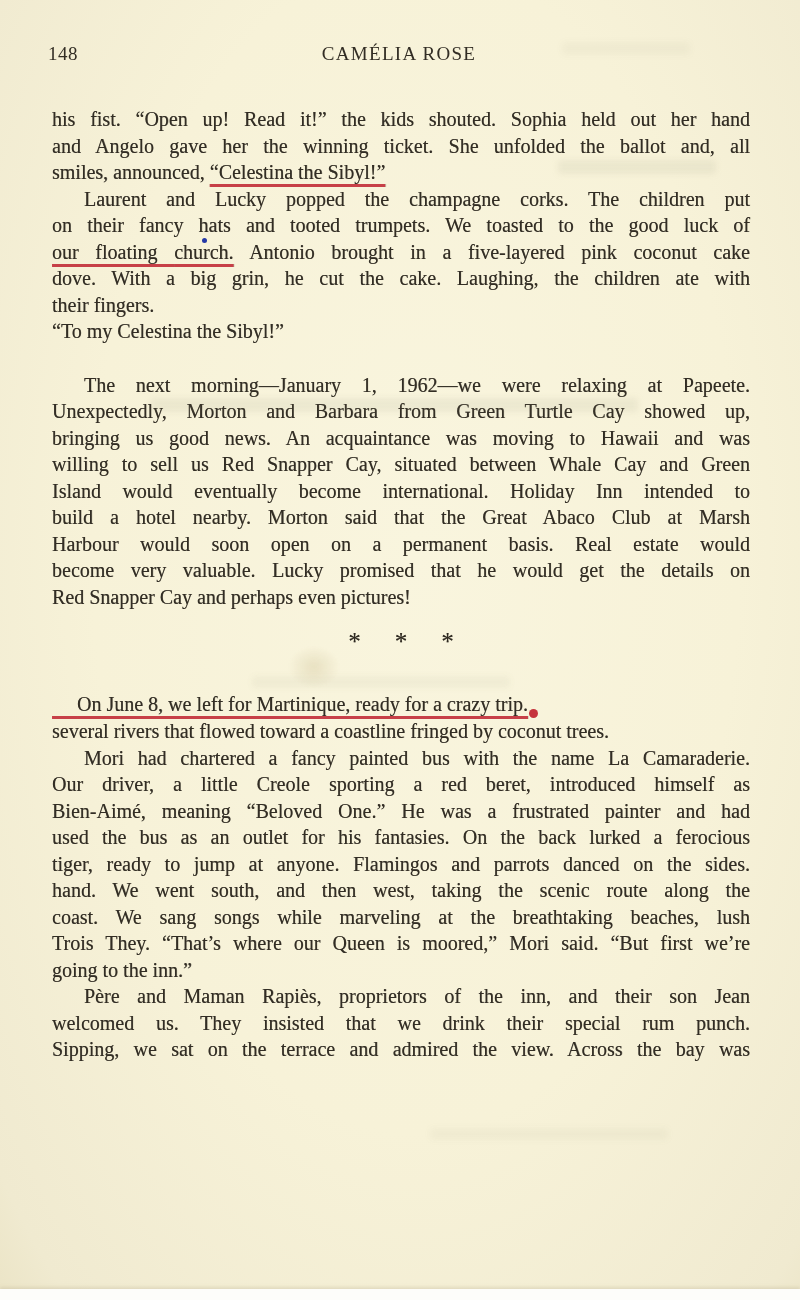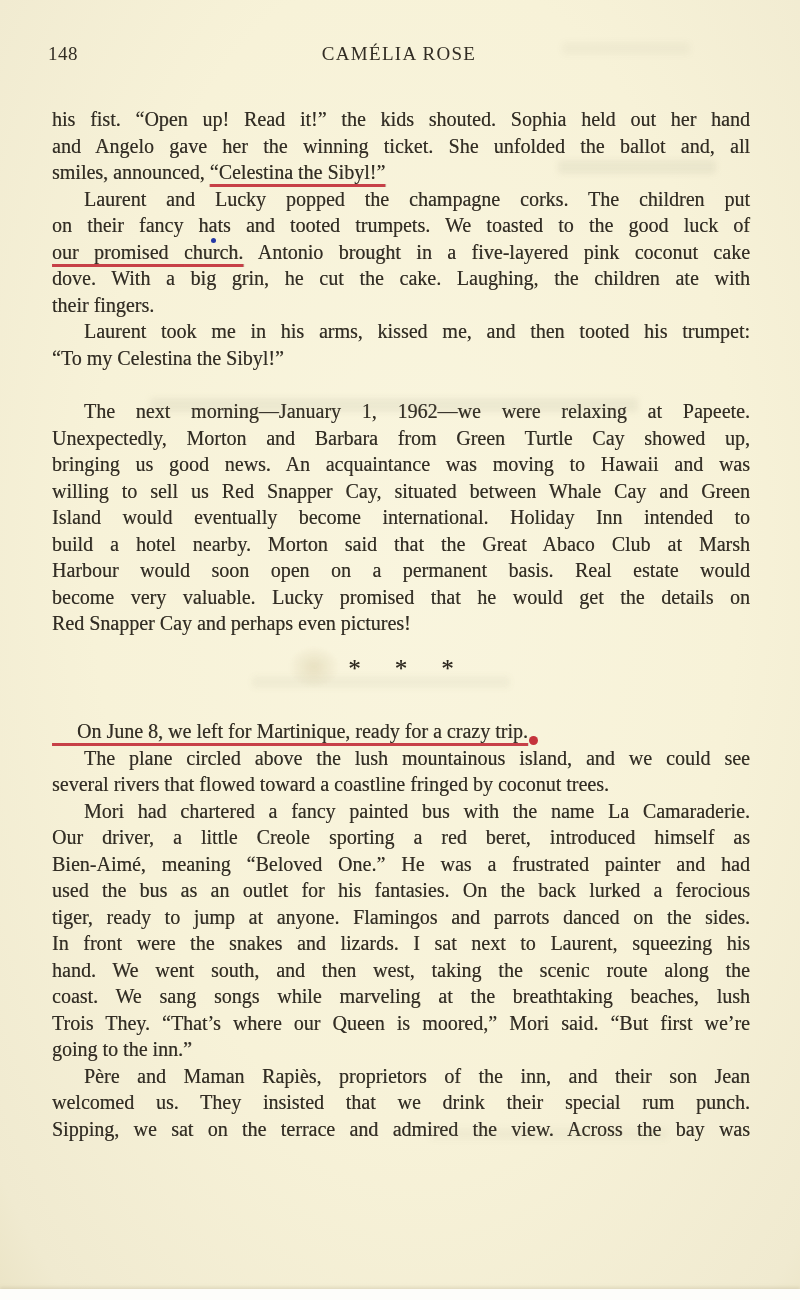--- a/index.html
+++ b/index.html
@@ -41,54 +41,51 @@
 
   <main class="body-text" id="body-text">
       <div class="para">
         <div class="line"><span>his fist. “Open up! Read it!” the kids shouted. Sophia held out her hand</span></div>
         <div class="line"><span>and Angelo gave her the winning ticket. She unfolded the ballot and, all</span></div>
         <div class="line last"><span>smiles, announced, </span><span class="u">“Celestina the Sibyl!”</span></div>
       </div>
       <div class="para">
         <div class="line indent"><span>Laurent and Lucky popped the champagne corks. The children put</span></div>
         <div class="line"><span>on their fancy hats and tooted trumpets. We toasted to the good luck of</span></div>
-        <div class="line"><span class="u">our promised </span><span class="u bdot">church.</span><span> Antonio brought in a five-layered pink coconut cake</span></div>
+        <div class="line"><span class="u">our floating </span><span class="u bdot">church.</span><span> Antonio brought in a five-layered pink coconut cake</span></div>
         <div class="line"><span>dove. With a big grin, he cut the cake. Laughing, the children ate with</span></div>
         <div class="line last"><span>their fingers.</span></div>
       </div>
       <div class="para">
-        <div class="line indent"><span>Laurent took me in his arms, kissed me, and then tooted his trumpet:</span></div>
         <div class="line last"><span>“To my Celestina the Sibyl!”</span></div>
       </div>
       <div class="para gap">
         <div class="line indent"><span>The next morning—January 1, 1962—we were relaxing at Papeete.</span></div>
         <div class="line"><span>Unexpectedly, Morton and Barbara from Green Turtle Cay showed up,</span></div>
         <div class="line"><span>bringing us good news. An acquaintance was moving to Hawaii and was</span></div>
         <div class="line"><span>willing to sell us Red Snapper Cay, situated between Whale Cay and Green</span></div>
         <div class="line"><span>Island would eventually become international. Holiday Inn intended to</span></div>
         <div class="line"><span>build a hotel nearby. Morton said that the Great Abaco Club at Marsh</span></div>
         <div class="line"><span>Harbour would soon open on a permanent basis. Real estate would</span></div>
         <div class="line"><span>become very valuable. Lucky promised that he would get the details on</span></div>
         <div class="line last"><span>Red Snapper Cay and perhaps even pictures!</span></div>
       </div>
       <div class="separator"><span class="ast">*</span><span class="ast">*</span><span class="ast">*</span></div>
       <div class="para">
         <div class="line last"><span class="u">&nbsp;&nbsp;&nbsp;&nbsp;&nbsp;</span><span class="u rdot">On June 8, we left for Martinique, ready for a crazy trip.</span></div>
       </div>
       <div class="para">
-        <div class="line indent"><span>The plane circled above the lush mountainous island, and we could see</span></div>
         <div class="line last"><span>several rivers that flowed toward a coastline fringed by coconut trees.</span></div>
       </div>
       <div class="para">
         <div class="line indent"><span>Mori had chartered a fancy painted bus with the name </span><span class="i">La Camaraderie.</span></div>
         <div class="line"><span>Our driver, a little Creole sporting a red beret, introduced himself as</span></div>
         <div class="line"><span>Bien-Aimé, meaning “Beloved One.” He was a frustrated painter and had</span></div>
         <div class="line"><span>used the bus as an outlet for his fantasies. On the back lurked a ferocious</span></div>
         <div class="line"><span>tiger, ready to jump at anyone. Flamingos and parrots danced on the sides.</span></div>
-        <div class="line"><span>In front were the snakes and lizards. I sat next to Laurent, squeezing his</span></div>
         <div class="line"><span>hand. We went south, and then west, taking the scenic route along the</span></div>
         <div class="line"><span>coast. We sang songs while marveling at the breathtaking beaches, lush</span></div>
         <div class="line"><span>Trois They. “That’s where our </span><span class="i">Queen</span><span> is moored,” Mori said. “But first we’re</span></div>
         <div class="line last"><span>going to the inn.”</span></div>
       </div>
       <div class="para">
         <div class="line indent"><span>Père and Maman Rapiès, proprietors of the inn, and their son Jean</span></div>
         <div class="line"><span>welcomed us. They insisted that we drink their special rum punch.</span></div>
         <div class="line"><span>Sipping, we sat on the terrace and admired the view. Across the bay was</span></div>
       </div>

